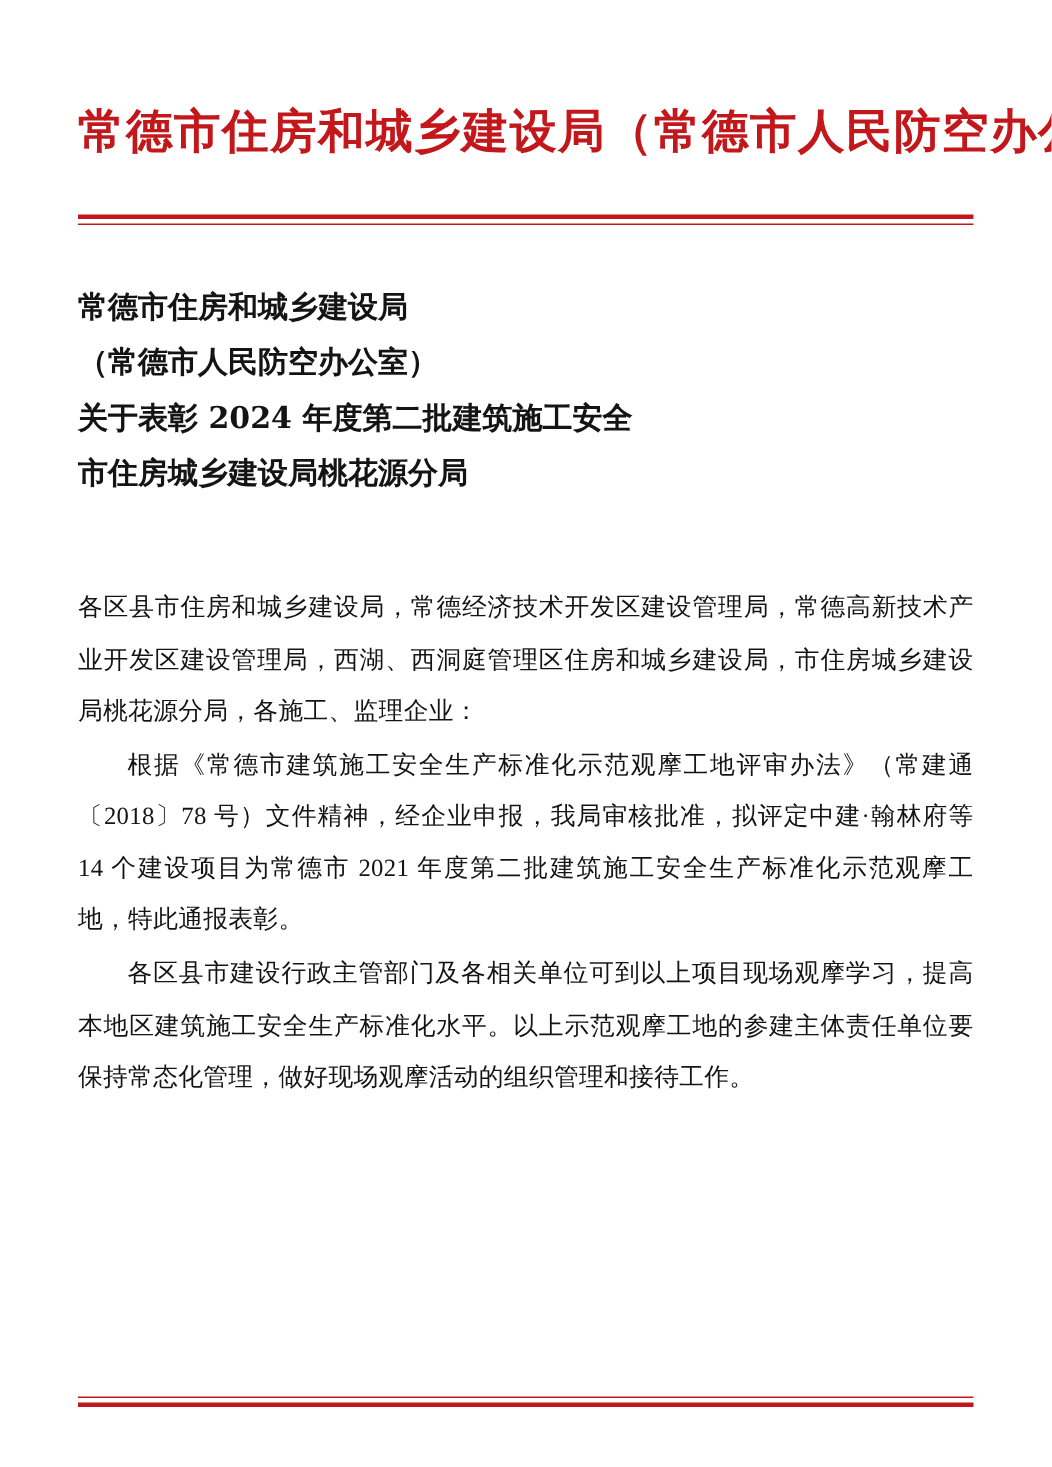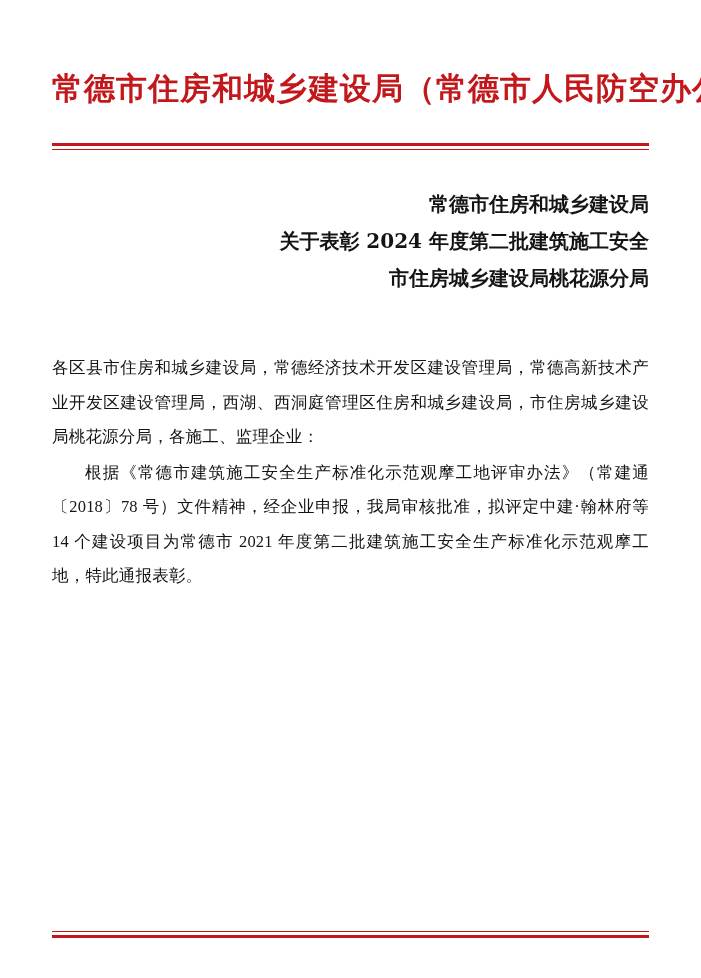--- a/index.html
+++ b/index.html
@@ -45,21 +45,21 @@
   }
   .masthead-rule-thin {
     margin-top: 3px;
     height: 1px;
     background: #c2181c;
   }
 
   
   .doc-title {
     margin-top: 36px;
-    text-align: right;
+    text-align: left;
     font-family: "DejaVu Serif", "Liberation Serif", serif;
     font-weight: 700;
     font-size: 20px;
     line-height: 1.85;
     color: #141414;
   }
   .doc-title div {
     white-space: nowrap;
   }
 
@@ -102,27 +102,29 @@
 <div class="page">
 
   <div class="masthead">
     <div class="masthead-title">常德市住房和城乡建设局（常德市人民防空办公室）</div>
     <div class="masthead-rule-thick"></div>
     <div class="masthead-rule-thin"></div>
   </div>
 
   <div class="doc-title">
     <div>常德市住房和城乡建设局</div>
+    <div>（常德市人民防空办公室）</div>
     <div>关于表彰 2024 年度第二批建筑施工安全</div>
     <div>市住房城乡建设局桃花源分局</div>
   </div>
 
   <div class="body-text">
     <p>各区县市住房和城乡建设局，常德经济技术开发区建设管理局，常德高新技术产业开发区建设管理局，西湖、西洞庭管理区住房和城乡建设局，市住房城乡建设局桃花源分局，各施工、监理企业：</p>
     <p class="indent">根据《常德市建筑施工安全生产标准化示范观摩工地评审办法》（常建通〔2018〕78 号）文件精神，经企业申报，我局审核批准，拟评定中建·翰林府等 14 个建设项目为常德市 2021 年度第二批建筑施工安全生产标准化示范观摩工地，特此通报表彰。</p>
+    <p class="indent">各区县市建设行政主管部门及各相关单位可到以上项目现场观摩学习，提高本地区建筑施工安全生产标准化水平。以上示范观摩工地的参建主体责任单位要保持常态化管理，做好现场观摩活动的组织管理和接待工作。</p>
   </div>
 
   <div class="footer-rules">
     <div class="footer-rule-thin"></div>
     <div class="footer-rule-thick"></div>
   </div>
 
 </div>
 
 </body></html>

